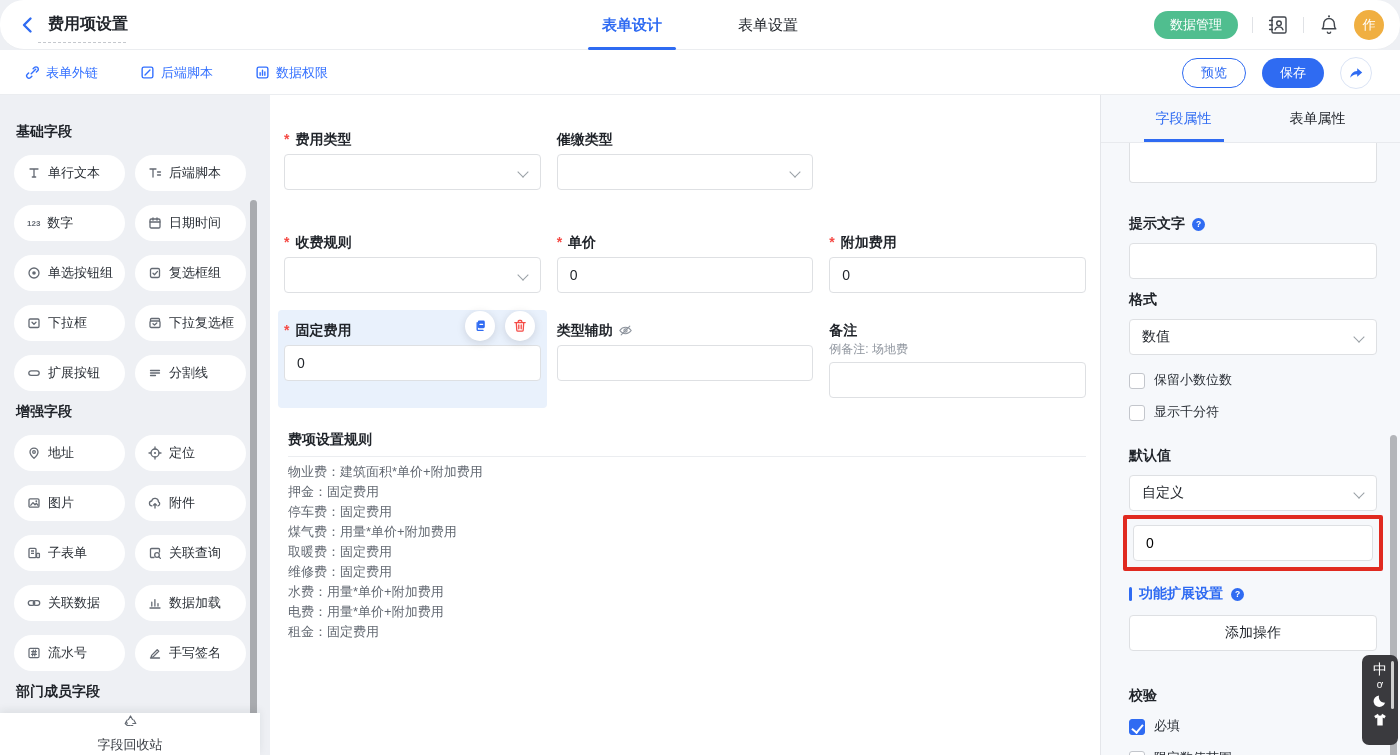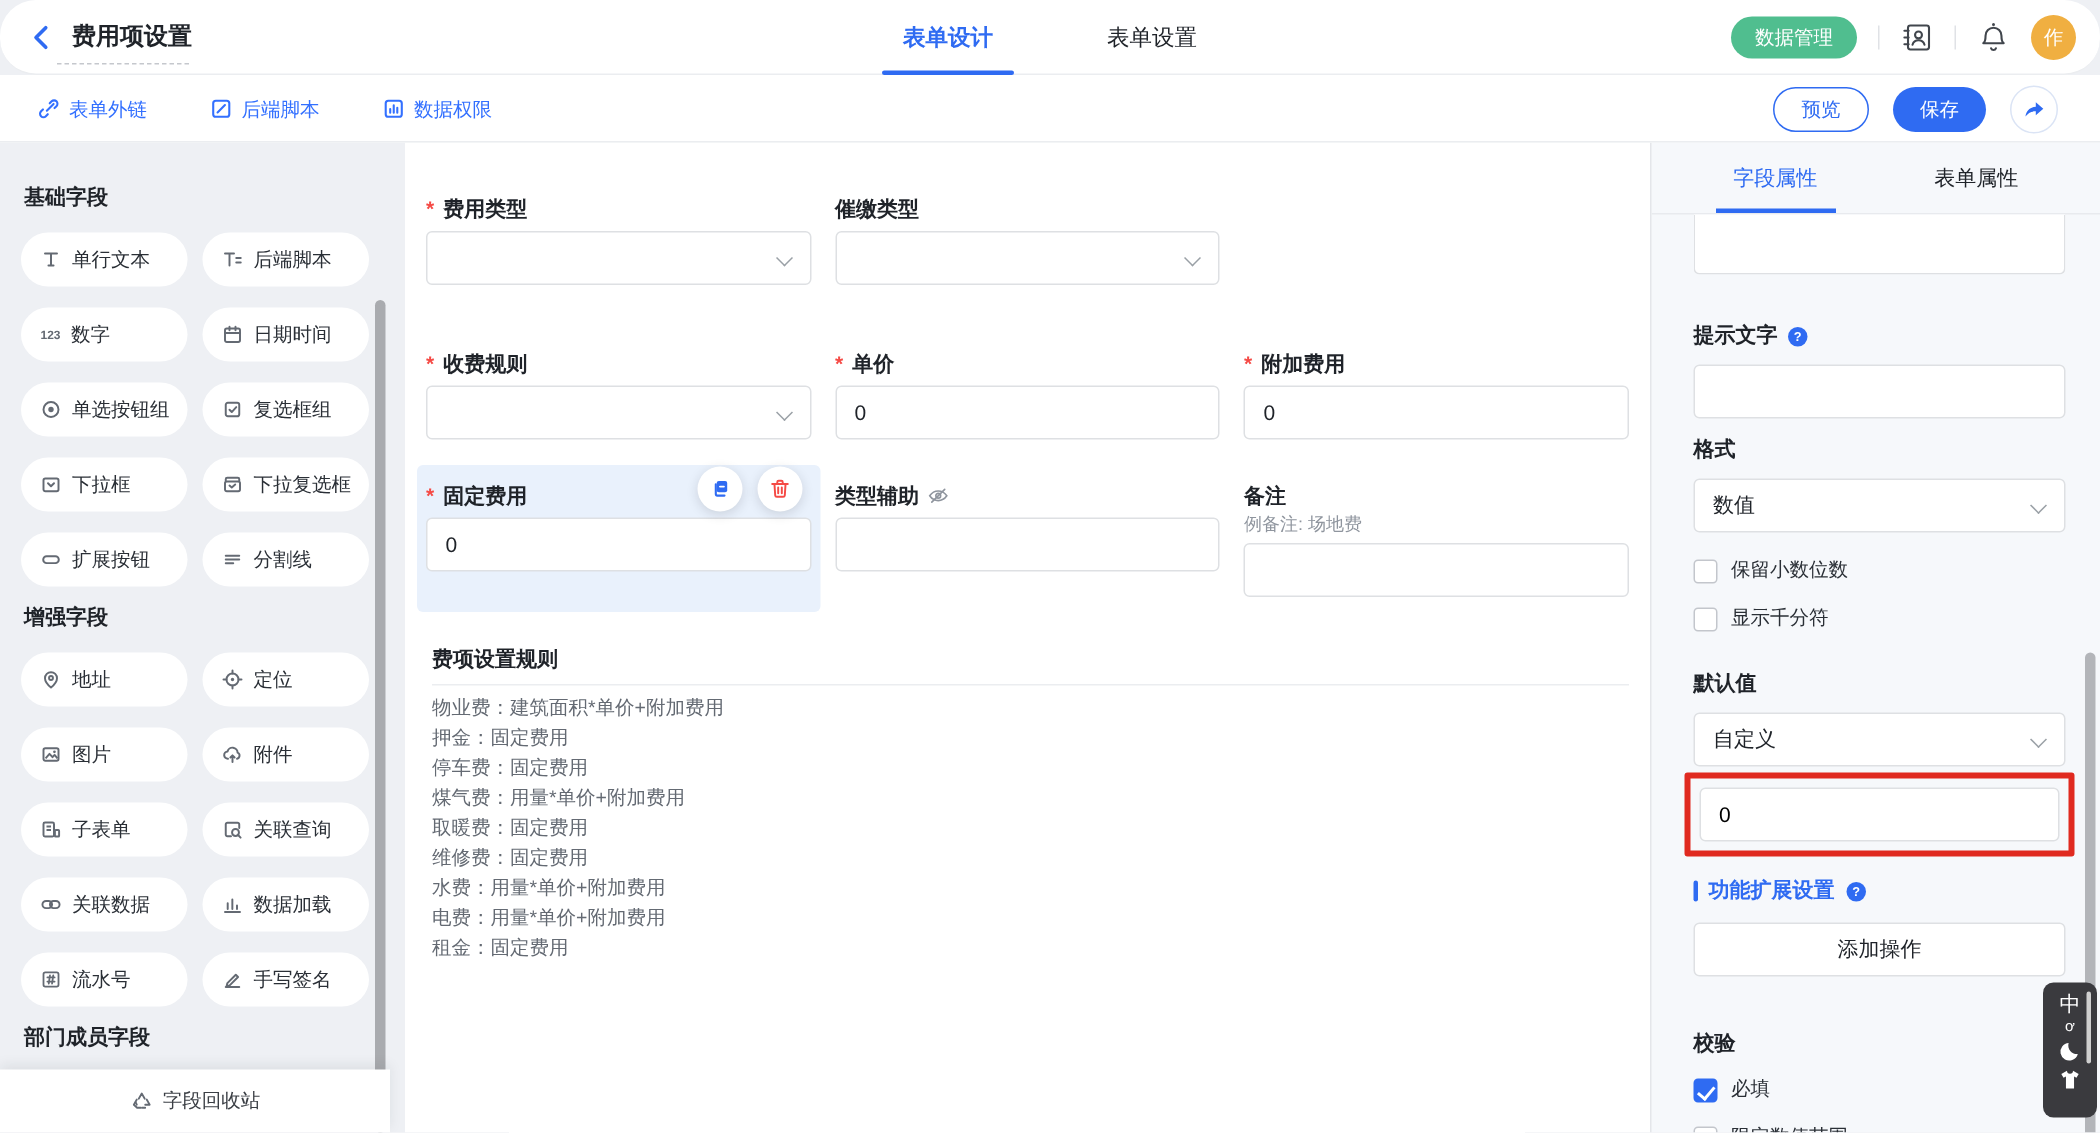--- a/index.html
+++ b/index.html
@@ -33,21 +33,21 @@
   .btn-share svg { width:16px; height:16px; }
 
   
   .sidebar { position:absolute; top:95px; left:0; width:260px; bottom:0; padding:16px 14px 0 14px; overflow:hidden; }
   .sec-title { font-size:14px; font-weight:bold; margin:12px 0 14px 2px; }
   .pill-grid { display:grid; grid-template-columns:1fr 1fr; gap:14px 10px; margin-bottom:10px; }
   .pill { height:36px; background:#fff; border-radius:18px; display:flex; align-items:center; padding:0 10px 0 13px; gap:7px; font-size:13px; color:#2a2f36; cursor:grab; white-space:nowrap; }
   .pill svg { width:14px; height:14px; color:#646a73; flex:none; }
   .pill .num { font-size:8px; font-weight:bold; color:#646a73; letter-spacing:0; }
   .side-scroll { position:absolute; left:250px; top:105px; width:7px; height:555px; background:#a9abaf; border-radius:4px; }
-  .recycle-bar { position:absolute; left:0; bottom:0; width:260px; height:42px; background:#fff; box-shadow:0 -3px 8px rgba(31,35,41,.08); display:flex; align-items:center; justify-content:center; gap:7px; font-size:13px; color:#3b3f45; cursor:pointer; z-index:5; }
+  .recycle-bar { position:absolute; left:0; bottom:0; width:260px; height:42px; background:#fff; box-shadow:0 -3px 8px rgba(31,35,41,.08); display:flex; align-items:center; justify-content:center; gap:7px; font-size:13px; color:#3b3f45; cursor:pointer; z-index:5;flex-direction:column; }
   .recycle-bar svg { width:15px; height:15px; color:#646a73; }
 
   
   .canvas { position:absolute; top:95px; left:270px; width:830px; bottom:0; background:#fff; padding:36px 14px 0 14px; overflow:hidden; }
   .frow { display:grid; grid-template-columns:repeat(3,1fr); column-gap:16px; }
   .frow1 { height:103px; } .frow2 { height:76px; }
   .flabel { font-size:14px; font-weight:bold; line-height:16px; margin-bottom:7px; display:flex; align-items:center; gap:5px; }
   .req { color:#f54a45; margin-right:1px; }
   .fdesc { font-size:12px; color:#8f959e; line-height:14px; margin:-3px 0 6px; }
   .ctl { height:36px; background:#fff; border:1px solid #dee0e3; border-radius:4px; position:relative; display:flex; align-items:center; padding:0 12px; font-size:14px; color:#1f2329; }

